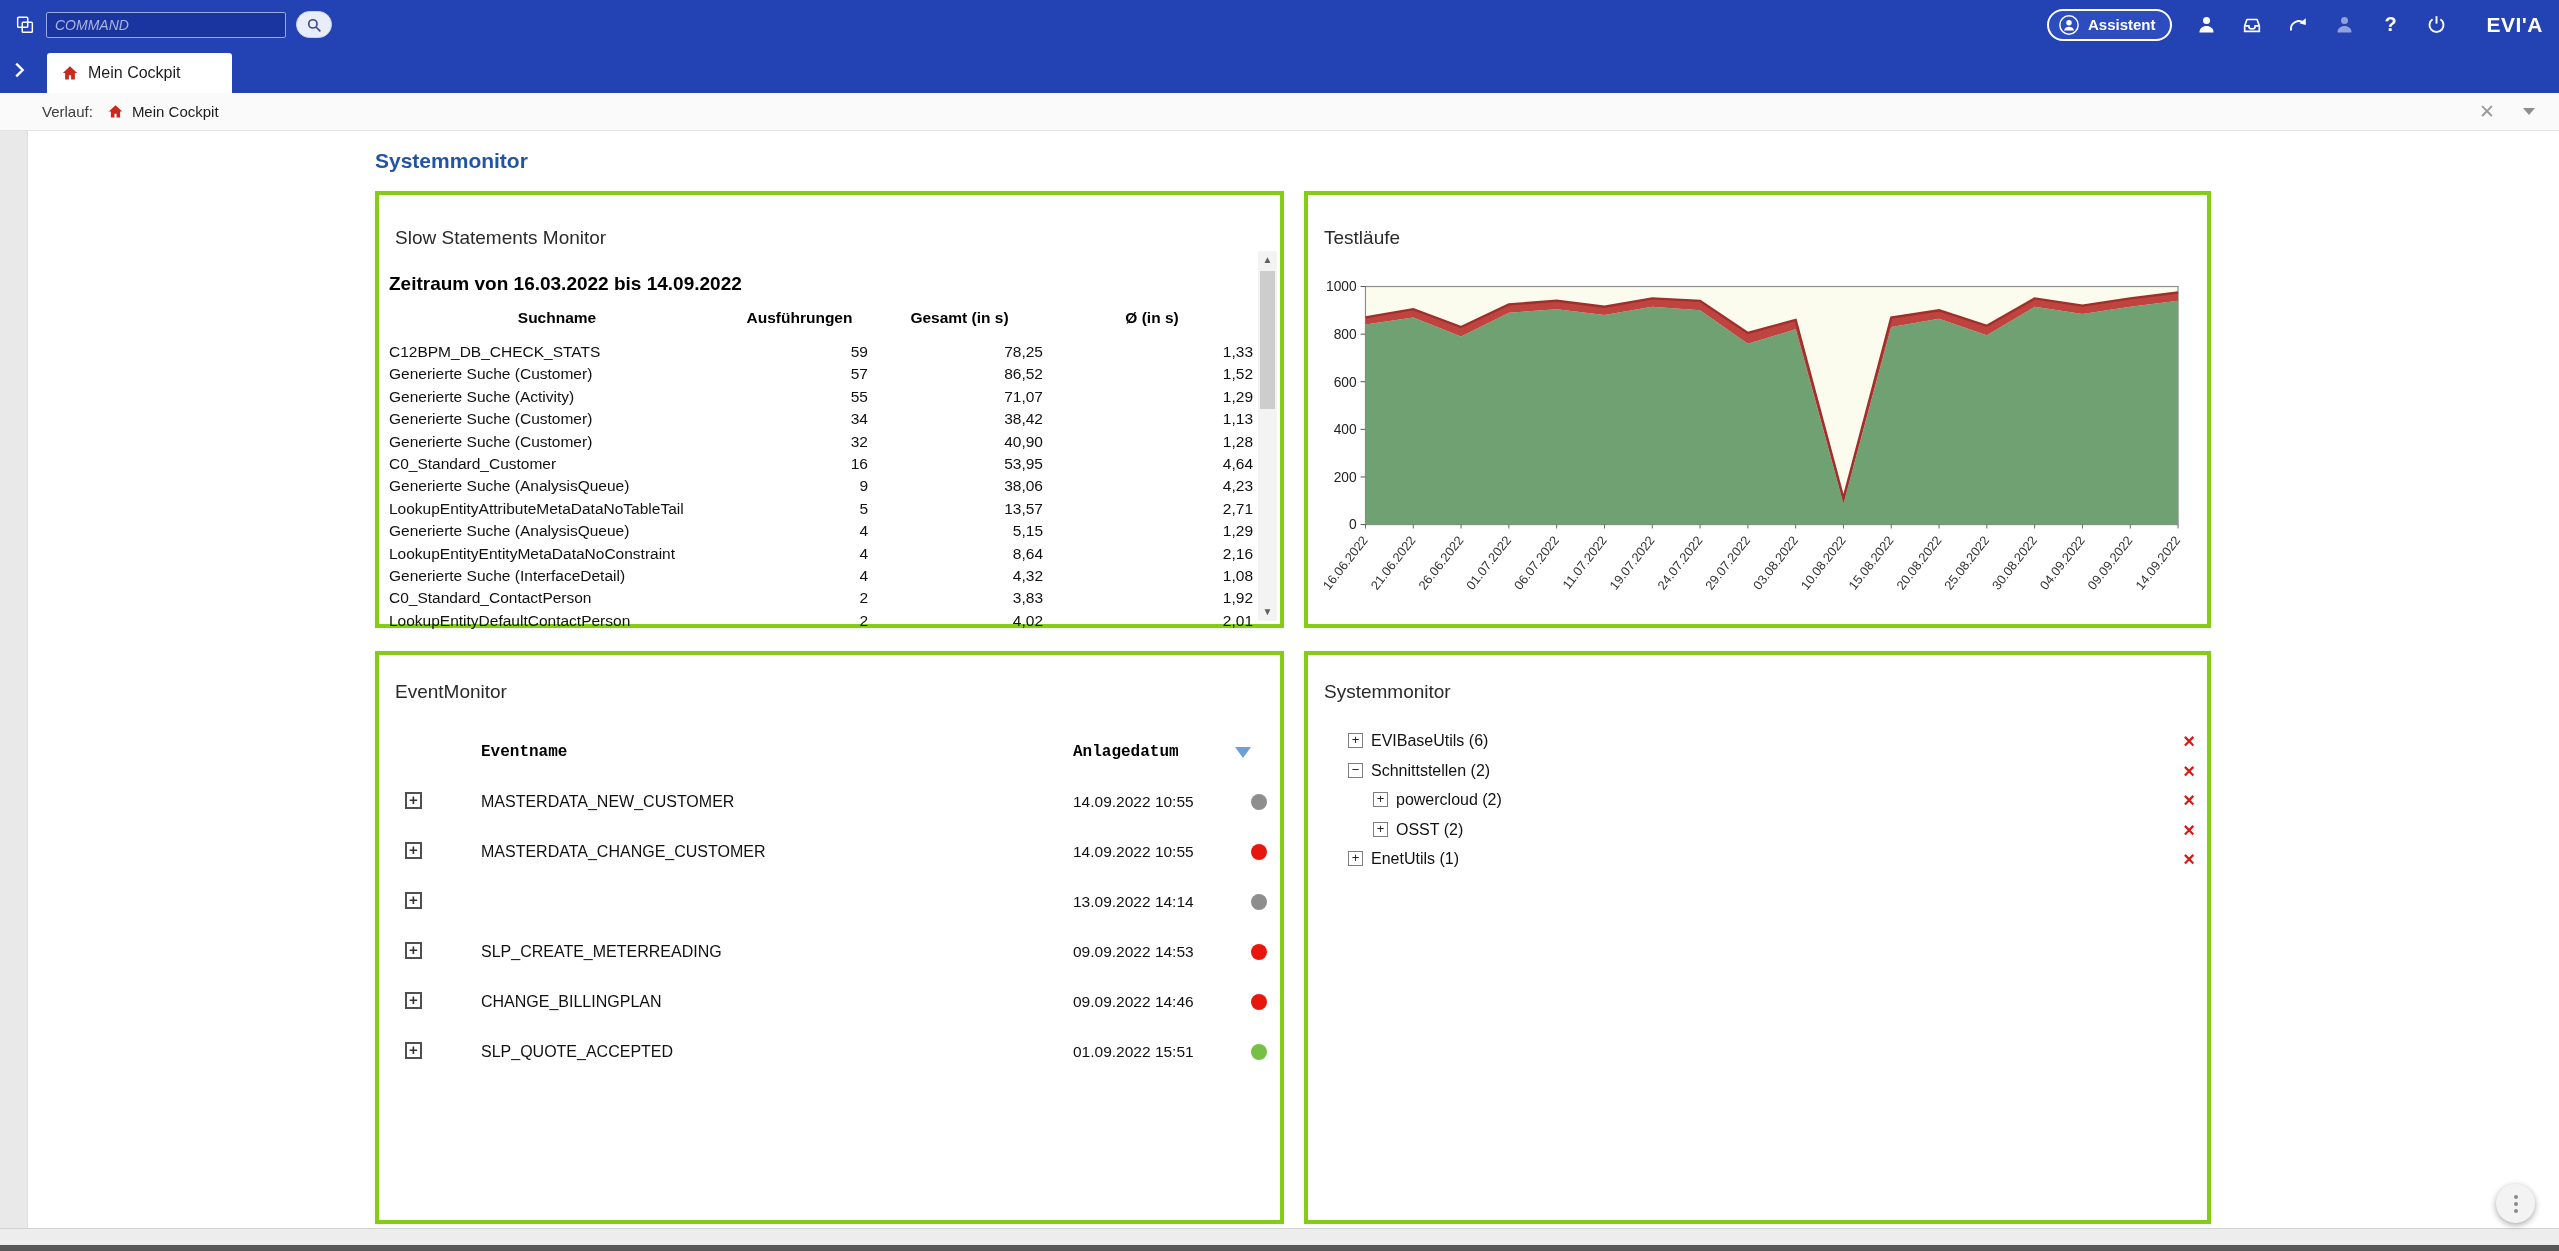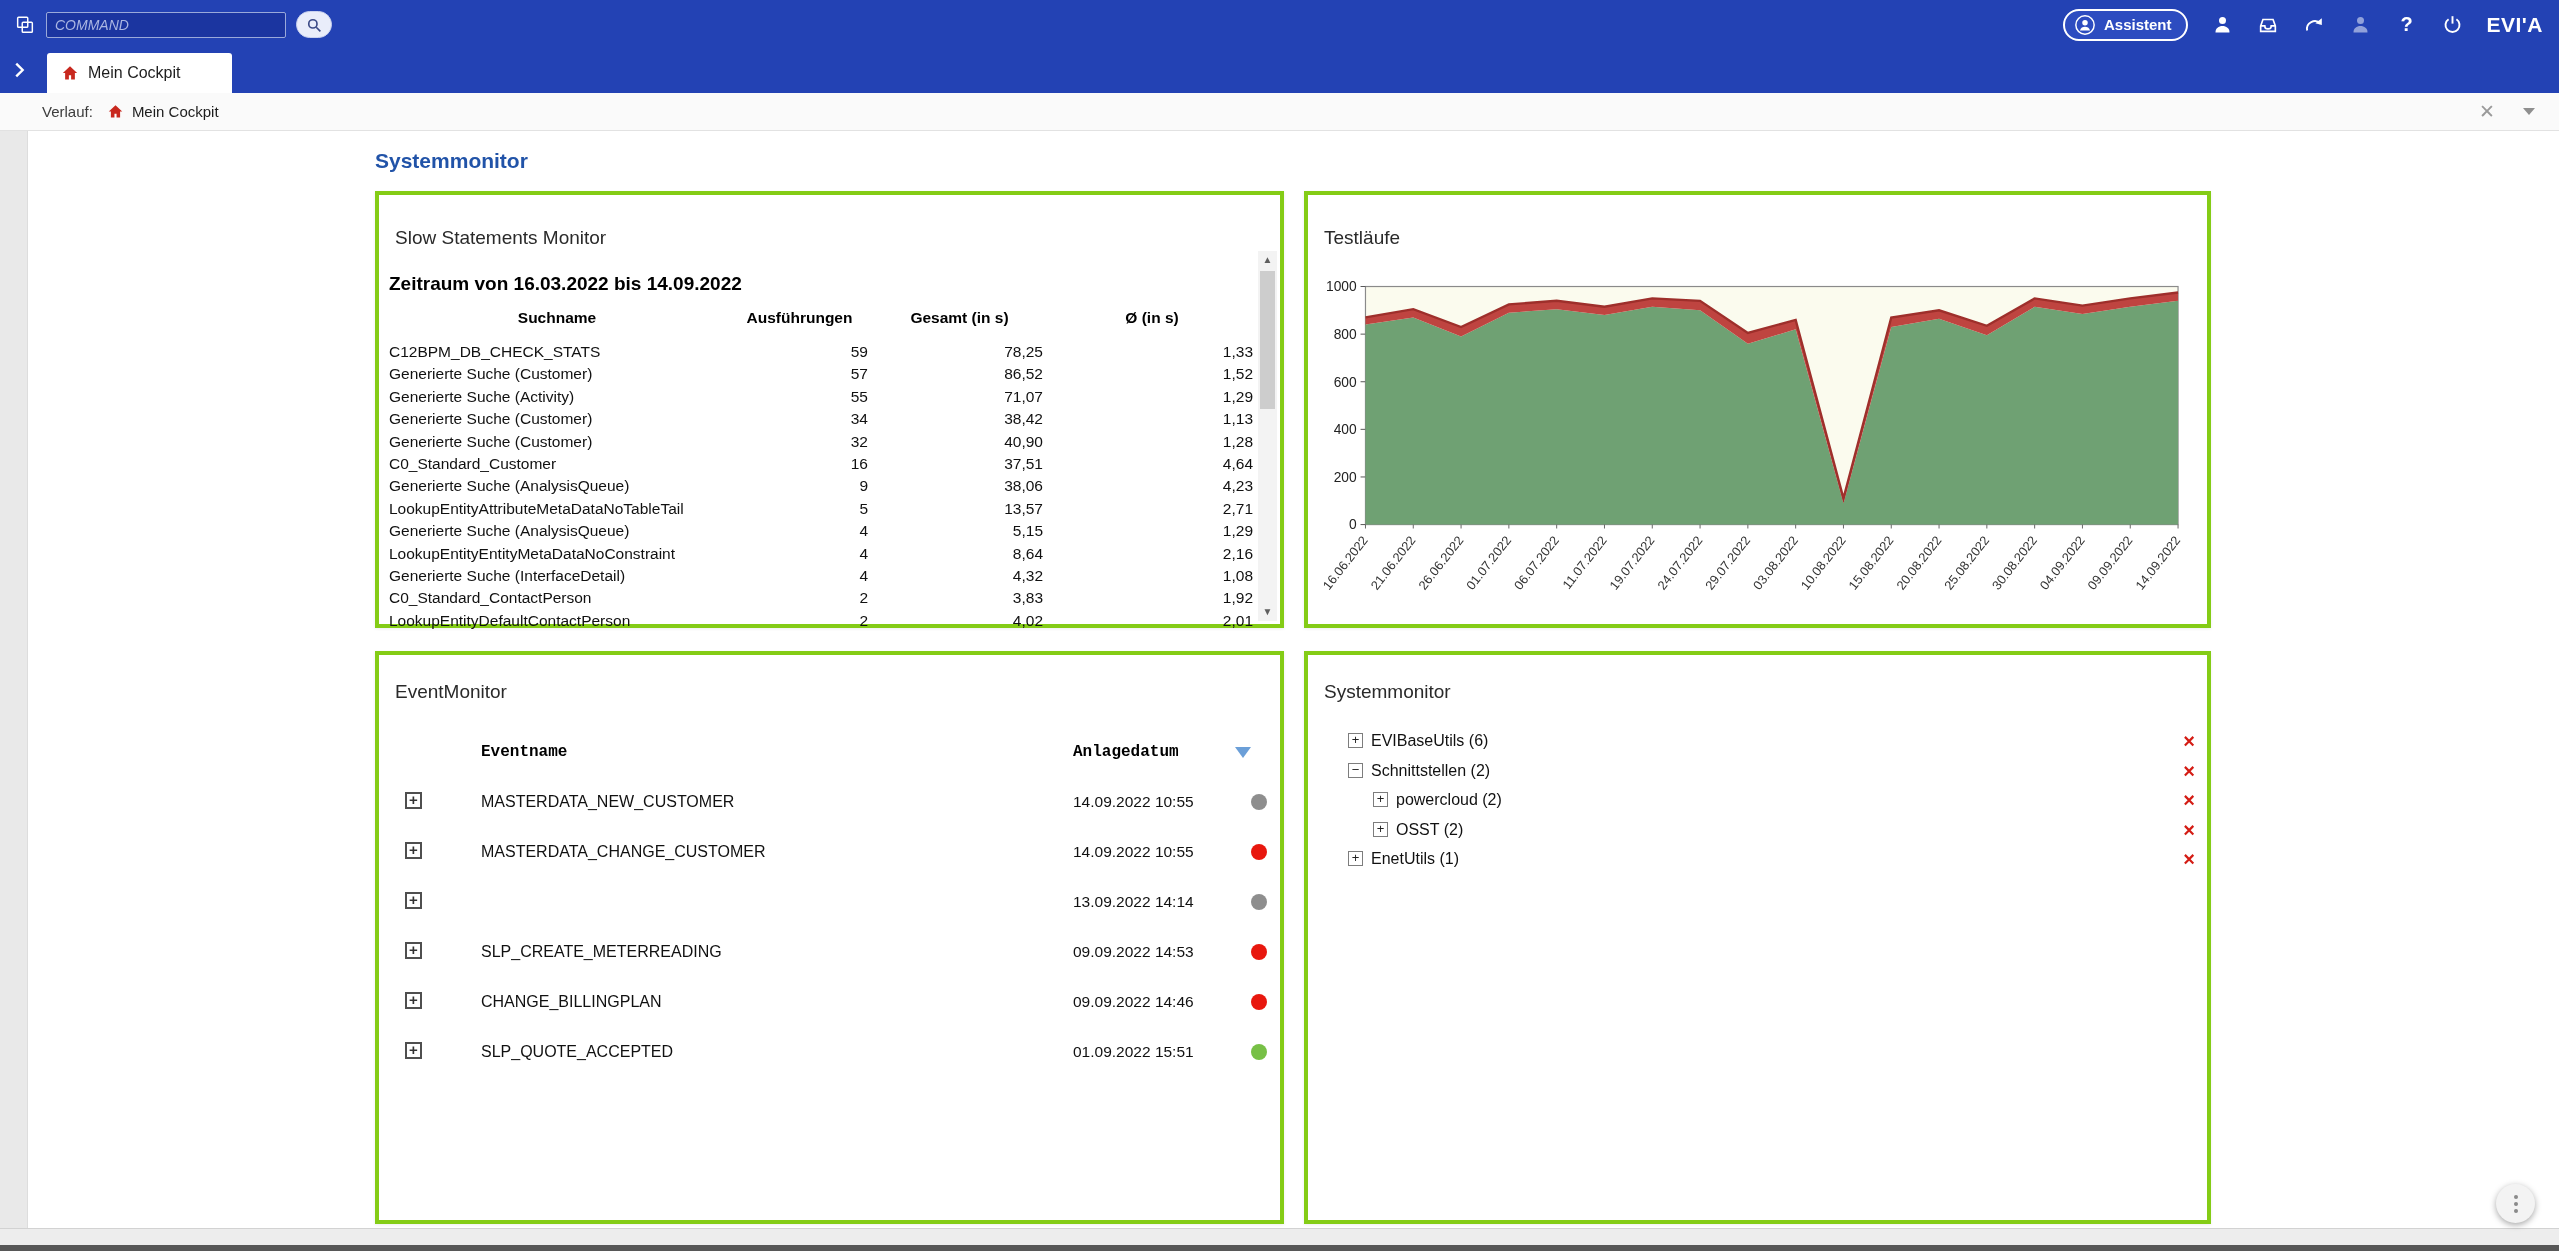--- a/index.html
+++ b/index.html
@@ -13,21 +13,21 @@
        color:#0ea5e9;font-style:italic;font-size:14px;padding:0 8px;outline:none;font-family:"Liberation Sans",sans-serif;}
   .cmd::placeholder{color:#aab6e2;font-style:italic;}
   .searchbtn{margin-left:10px;width:36px;height:27px;border-radius:14px;border:1px solid #c9d2ef;background:#e9edfa;
        display:flex;align-items:center;justify-content:center;cursor:pointer;padding:0;}
   .top-right{margin-left:auto;display:flex;align-items:center;gap:22px;margin-right:16px;}
   .assist{display:flex;align-items:center;gap:8px;border:2px solid #fff;border-radius:17px;background:#2d4cc0;
        color:#fff;font-size:15px;font-weight:bold;padding:3px 15px 3px 9px;cursor:pointer;font-family:"Liberation Sans",sans-serif;}
   .tico{width:24px;height:24px;display:flex;align-items:center;justify-content:center;cursor:pointer;}
   .tico.help{color:#fff;font-size:20px;font-weight:bold;}
   .tico.dim svg{opacity:.65;}
-  .logo{color:#fff;font-size:21px;font-weight:bold;letter-spacing:.5px;margin-left:0;}
+  .logo{color:#fff;font-size:21px;font-weight:bold;letter-spacing:.5px;margin-left:16px;}
 
   
   .tabbar{position:absolute;left:0;top:49px;width:100%;height:44px;background:#2342b4;z-index:4;}
   .tab-chevron{position:absolute;left:8px;top:10px;width:22px;height:22px;cursor:pointer;}
   .tab{position:absolute;left:47px;top:4px;width:185px;height:40px;background:#fff;border-radius:3px 3px 0 0;
        display:flex;align-items:center;gap:9px;padding-left:14px;font-size:16px;color:#1d1d1d;cursor:pointer;box-sizing:border-box;}
 
   
   .historybar{position:absolute;left:0;top:93px;width:100%;height:38px;background:#fafafa;border-bottom:1px solid #e2e2e2;
        display:flex;align-items:center;box-sizing:border-box;z-index:3;}
@@ -232,21 +232,21 @@
             </div>
             <div class="sl-row">
               <div class="sl-cell c0">Generierte Suche (Customer)</div>
               <div class="sl-cell c1">32</div>
               <div class="sl-cell c2">40,90</div>
               <div class="sl-cell c3">1,28</div>
             </div>
             <div class="sl-row">
               <div class="sl-cell c0">C0_Standard_Customer</div>
               <div class="sl-cell c1">16</div>
-              <div class="sl-cell c2">37,51</div>
+              <div class="sl-cell c2">53,95</div>
               <div class="sl-cell c3">4,64</div>
             </div>
             <div class="sl-row">
               <div class="sl-cell c0">Generierte Suche (AnalysisQueue)</div>
               <div class="sl-cell c1">9</div>
               <div class="sl-cell c2">38,06</div>
               <div class="sl-cell c3">4,23</div>
             </div>
             <div class="sl-row">
               <div class="sl-cell c0">LookupEntityAttributeMetaDataNoTableTail</div>

